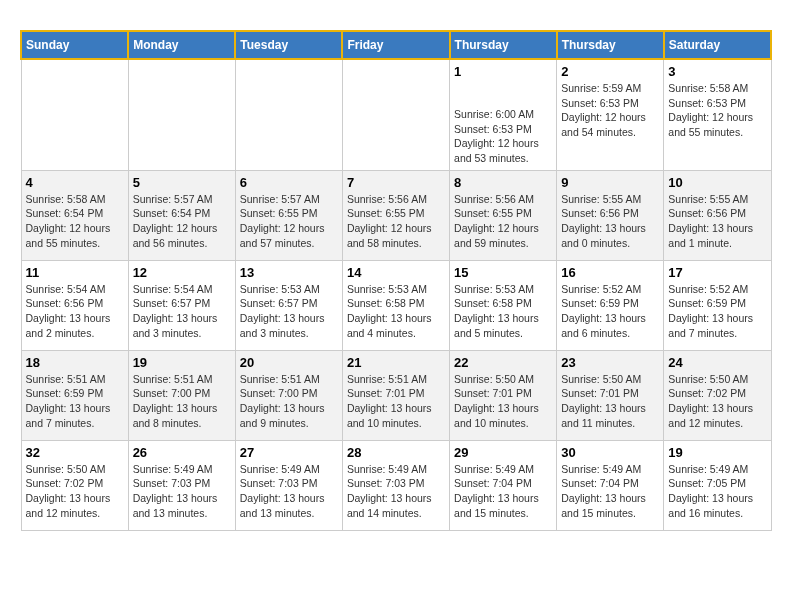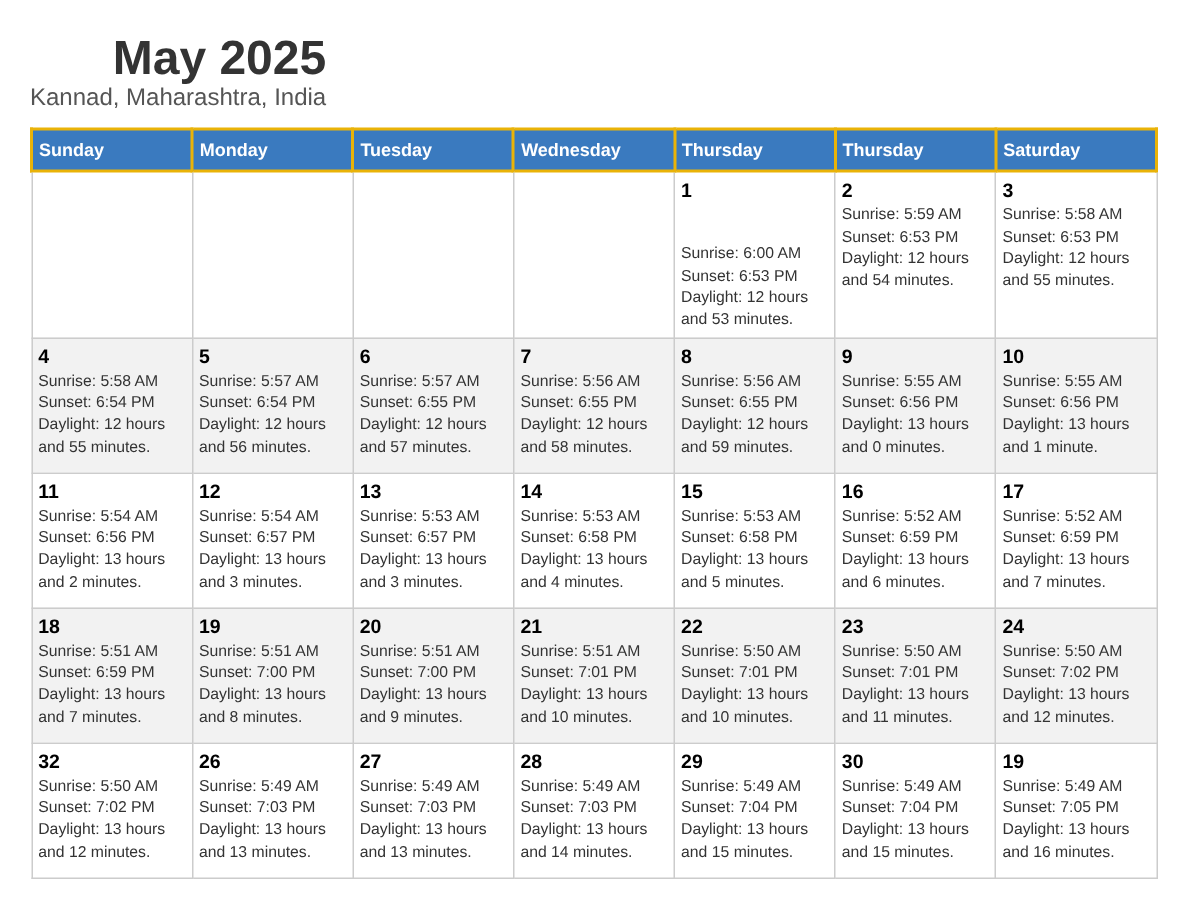--- a/index.html
+++ b/index.html
@@ -84,33 +84,29 @@
       line-height: 1.4;
     }
     .empty-cell {
       background-color: #fff !important;
     }
   </style>
 </head>
 <body>
 
 <div class="header-area">
-  <div class="title-area">
-    <div class="month-title">May 2025</div>
-    <div class="location-title">Kannad, Maharashtra, India</div>
-  </div>
 </div>
 
 <table>
   <thead>
     <tr>
     <th>Sunday</th>
         <th>Monday</th>
         <th>Tuesday</th>
-        <th>Wednesday</th>
+        <th>Friday</th>
         <th>Thursday</th>
         <th>Thursday</th>
         <th>Saturday</th>
       </tr>
   </thead>
   <tbody id="calendar-body">
   <tr>
         <td class="empty-cell"></td>
         <td class="empty-cell"></td>
         <td class="empty-cell"></td>

